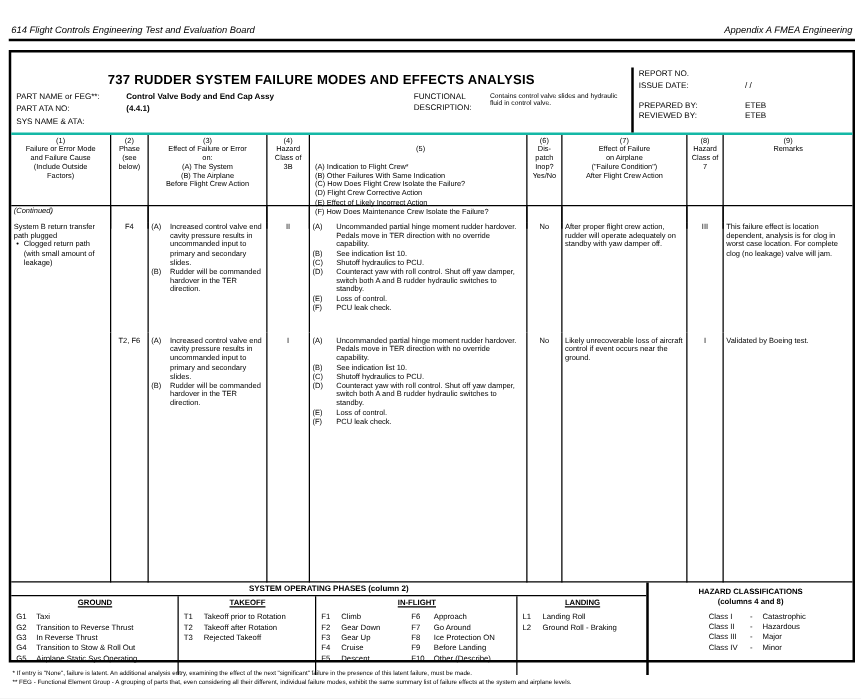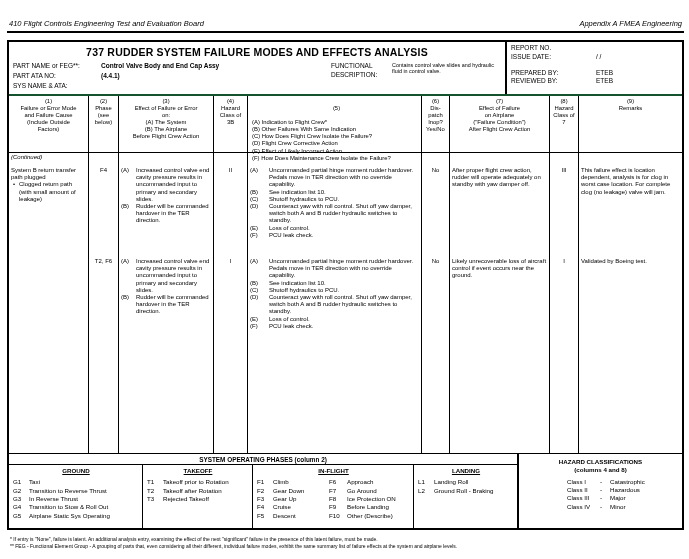--- a/index.html
+++ b/index.html
@@ -8,21 +8,21 @@
   .page { position:relative; width:689px; height:559px; background:#fff; overflow:hidden; }
 
   
   .rh { position:absolute; top:19px; left:7px; width:677px; display:flex; justify-content:space-between;
         font-size:7.5px; font-style:italic; border-bottom:2px solid #000; padding:0 2px 3px 2px; }
 
   
   .ws { position:absolute; top:40px; left:7px; width:677px; height:490px; border:2px solid #000; }
 
   
-  .tb { position:relative; height:54px; border-bottom:2px solid #14532d; font-size:6.5px; }
+  .tb { position:relative; height:54px; border-bottom:2px solid #14b8a6; font-size:6.5px;margin-top:12px; }
   .tb-title { position:absolute; left:0; top:4px; width:496px; text-align:center; font-weight:bold; font-size:10.5px; letter-spacing:.2px; }
   .abs { position:absolute; }
   .b { font-weight:bold; }
   .tb-report { position:absolute; right:0; top:0; width:177px; height:100%; border-left:2px solid #000; padding:2px 4px; }
   .rrow { display:flex; line-height:1.35; }
   .rlabel { width:85px; flex:none; }
   .fdesc { font-size:5.4px; }
 
   
   .cols { display:grid; grid-template-columns:80px 30px 95px 34px 174px 28px 100px 29px 103px; }
@@ -69,21 +69,21 @@
 
   
   .fn { position:absolute; top:536px; left:10px; width:672px; font-size:5px; line-height:1.4; }
 </style>
 </head>
 <body>
 
 <div class="page">
 
   <div class="rh">
-    <span>410 Flight Controls Engineering Test and Evaluation Board</span>
+    <span>614 Flight Controls Engineering Test and Evaluation Board</span>
     <span>Appendix A   FMEA Engineering</span>
   </div>
 
   <div class="ws">
 
     <div class="tb">
       <div class="tb-title">737 RUDDER SYSTEM FAILURE MODES AND EFFECTS ANALYSIS</div>
       <span class="abs" style="left:4px; top:20px;">PART NAME or FEG**:</span>
       <span class="abs b" style="left:92px; top:20px;">Control Valve Body and End Cap Assy</span>
       <span class="abs" style="left:4px; top:30px;">PART ATA NO:</span>

